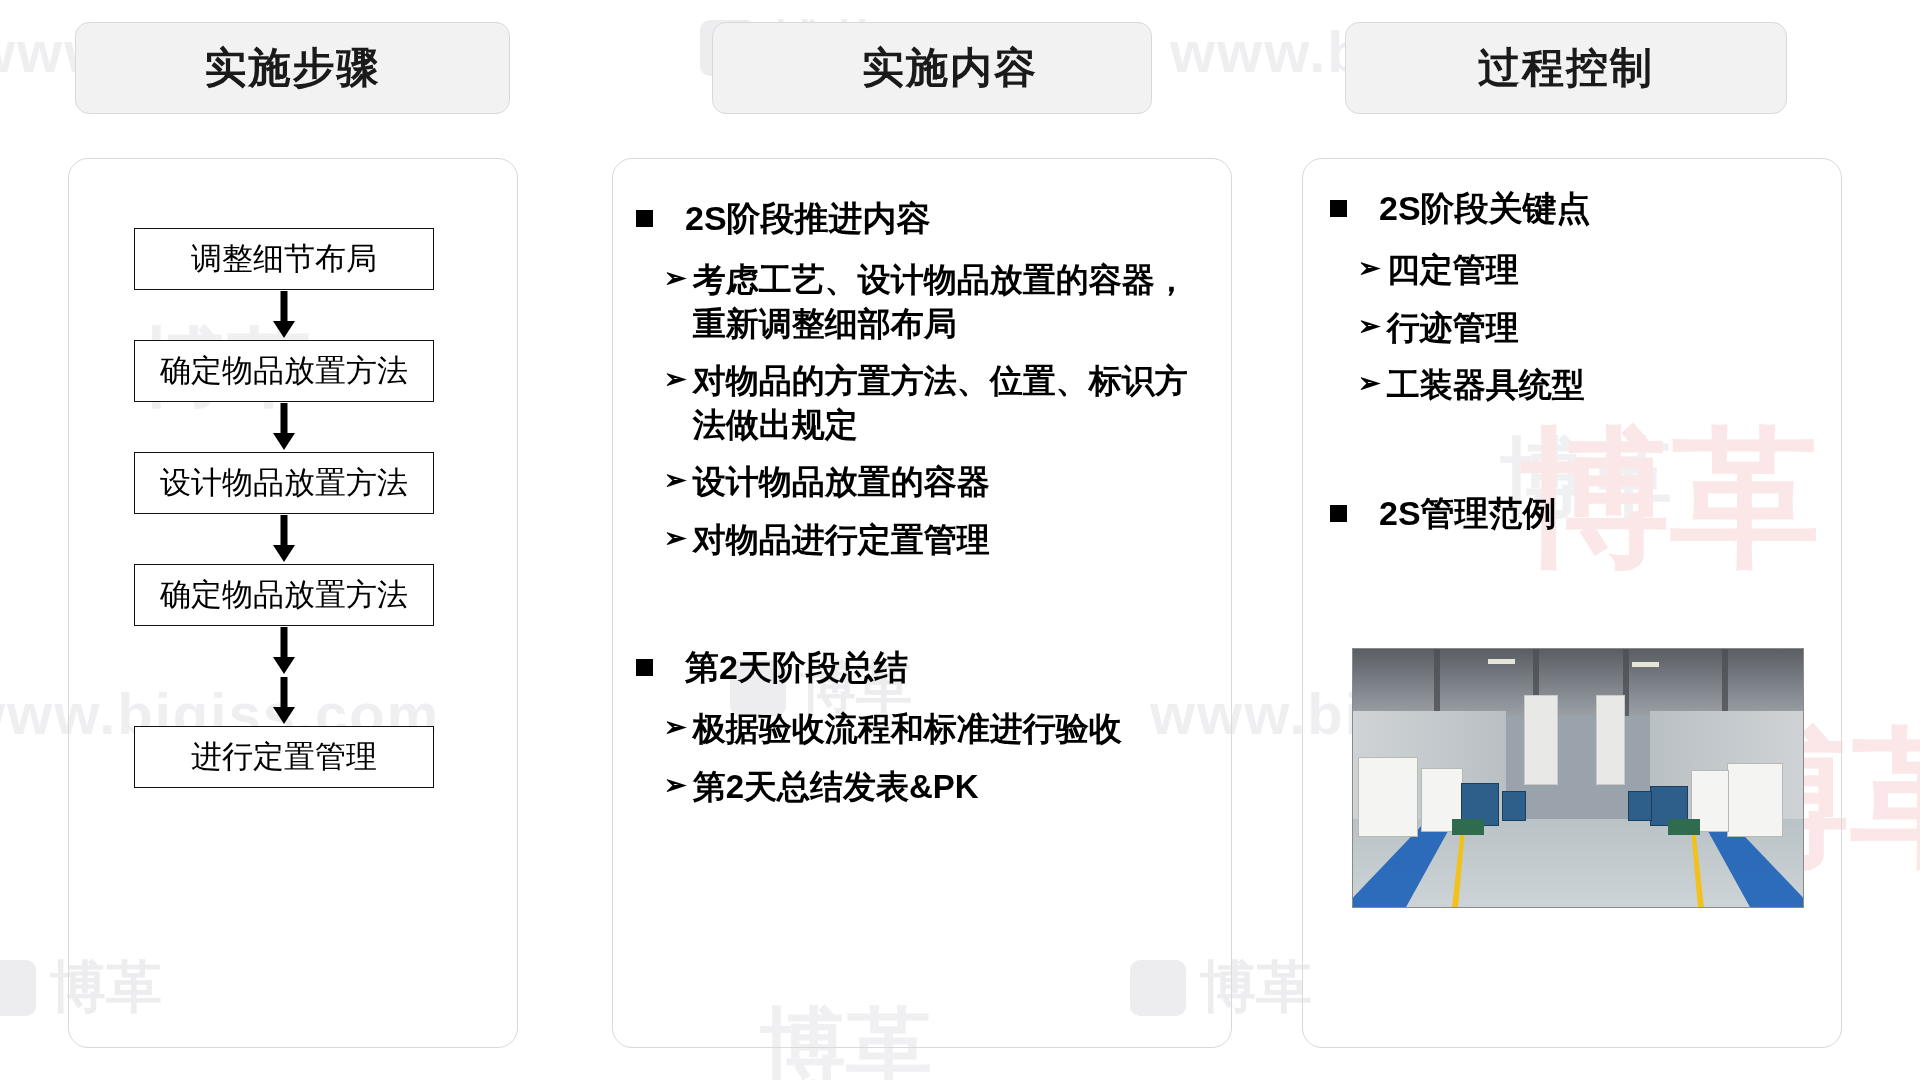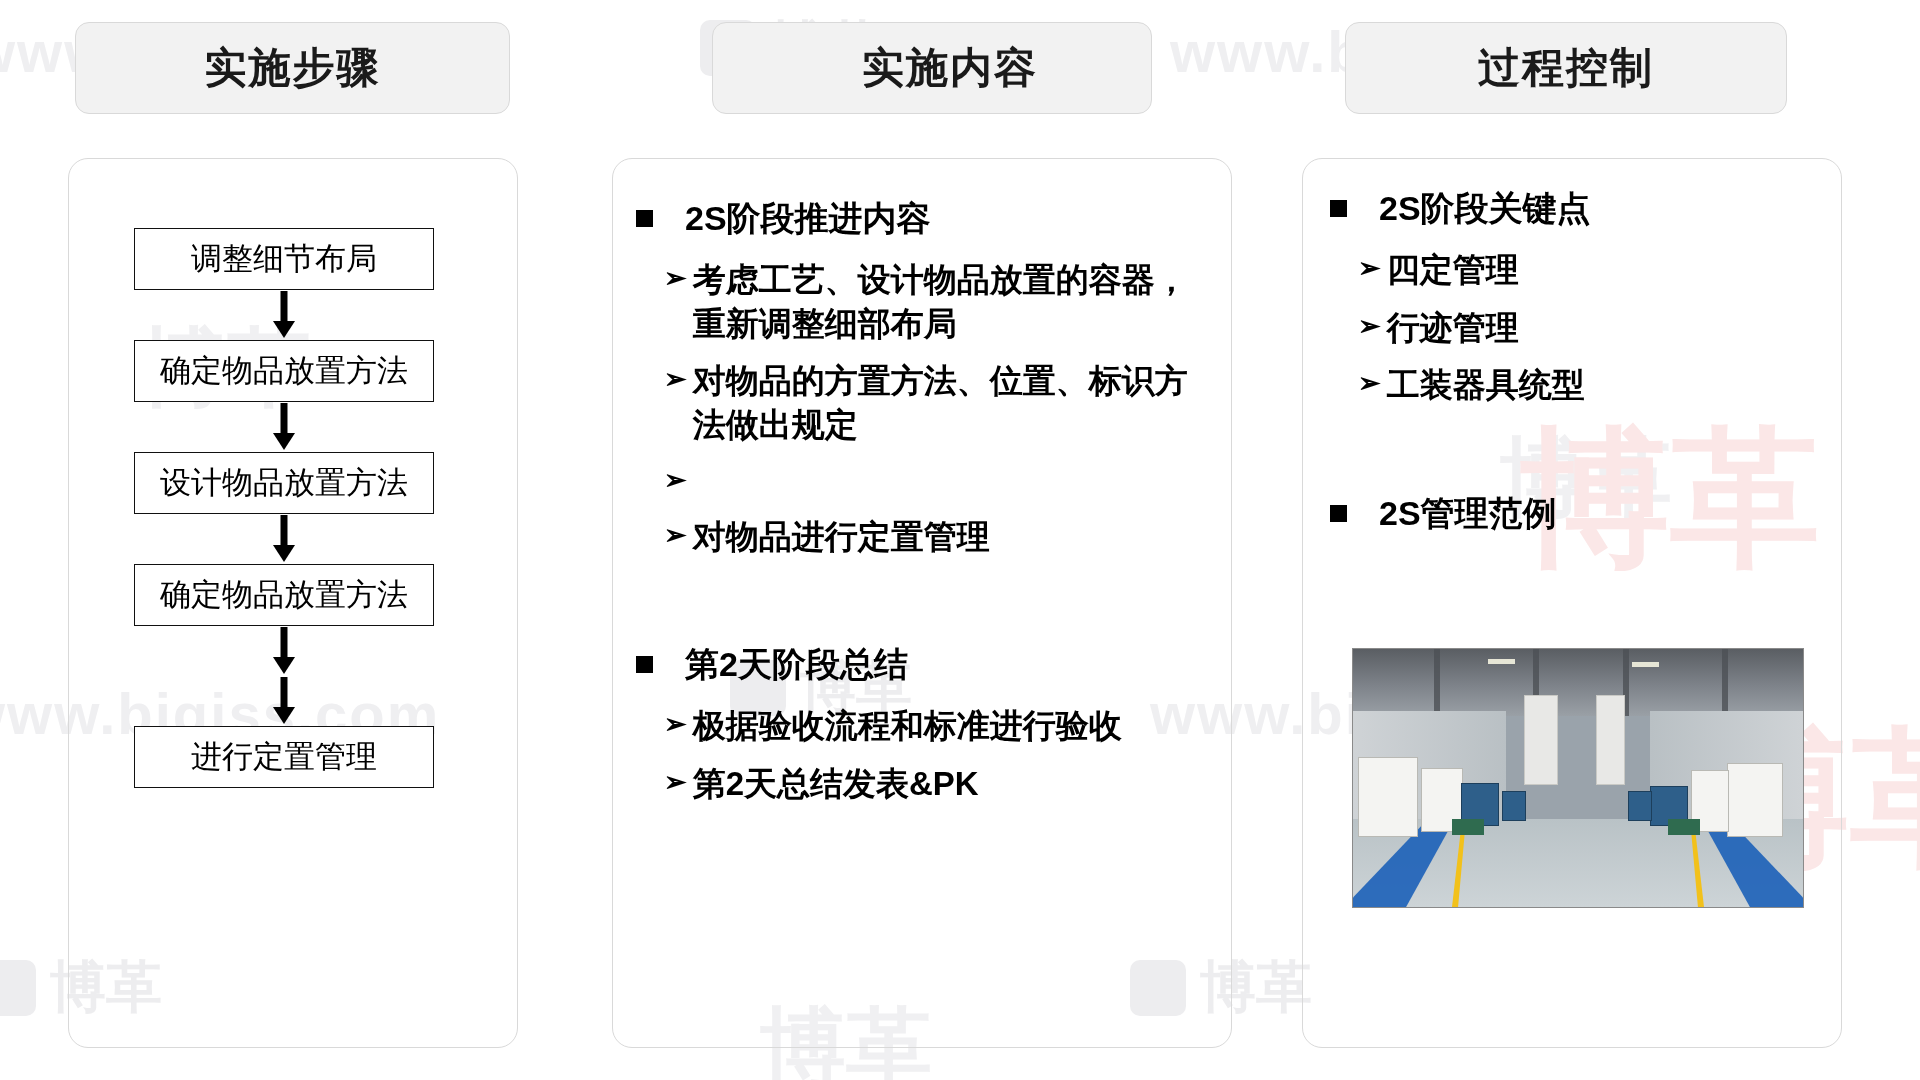--- a/index.html
+++ b/index.html
@@ -323,20 +323,21 @@
     <div class="b-item">
       <span class="tri">➢</span>
       <span>考虑工艺、设计物品放置的容器，重新调整细部布局</span>
     </div>
     <div class="b-item">
       <span class="tri">➢</span>
       <span>对物品的方置方法、位置、标识方法做出规定</span>
     </div>
     <div class="b-item">
       <span class="tri">➢</span>
+      <span>设计物品放置的容器</span>
     </div>
     <div class="b-item">
       <span class="tri">➢</span>
       <span>对物品进行定置管理</span>
     </div>
 
     <div class="gap-block"></div>
 
     <div class="h-item">
       <span class="sq"></span>

